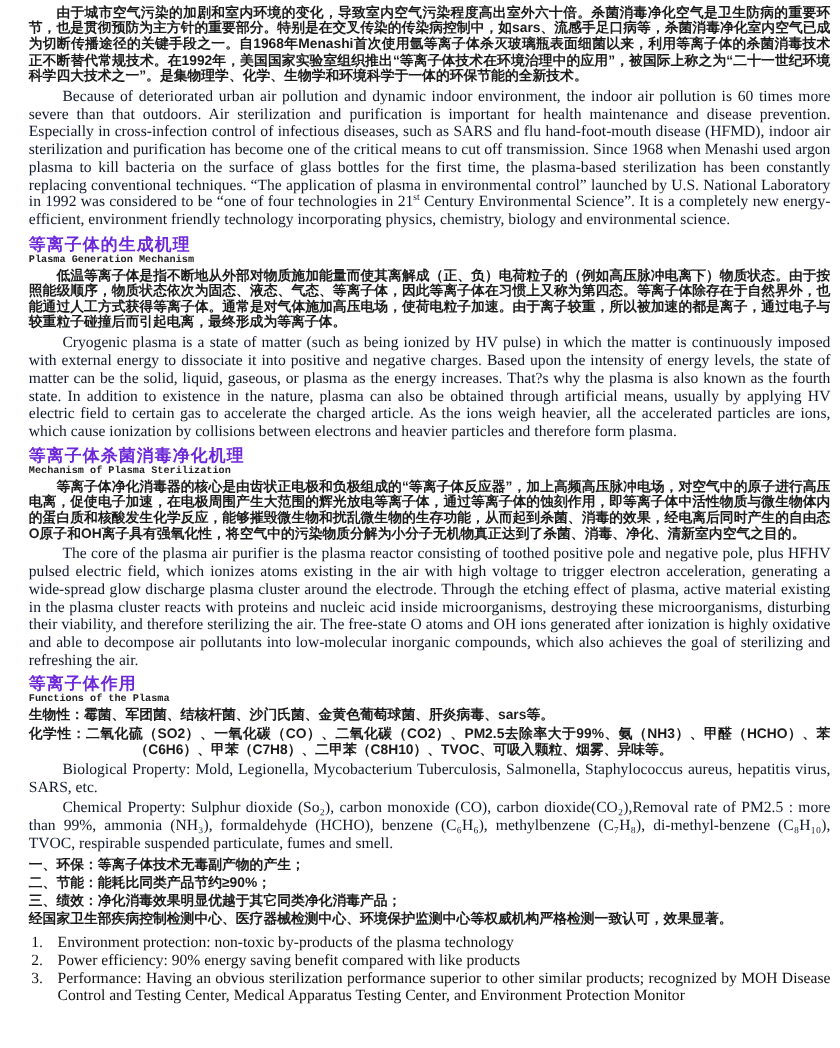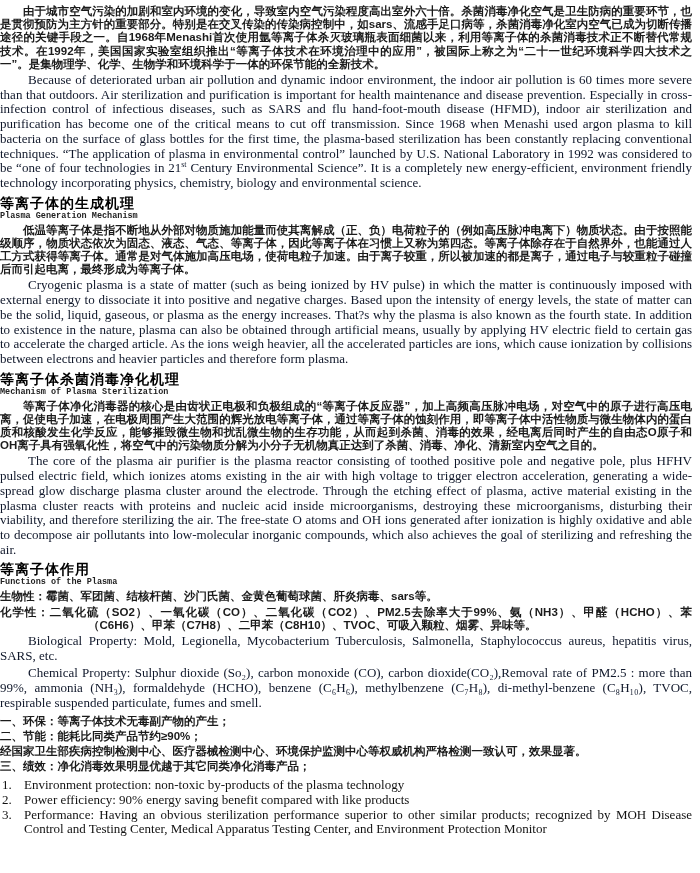--- a/index.html
+++ b/index.html
@@ -7,21 +7,21 @@
     width: 700px;
     height: 873px;
     overflow: hidden;
     background: #ffffff;
     color: #1b1b1b;
   }
   .doc {
     box-sizing: border-box;
     width: 700px;
     height: 873px;
-    padding: 5px 8px 4px 0;
+    padding: 5px 8px 4px 24px;
     overflow: hidden;
   }
   
   .zh {
     font-family: "Liberation Sans", "DejaVu Sans", sans-serif;
     font-weight: bold;
     font-size: 11.5px;
     line-height: 13.2px;
     text-align: justify;
     color: #1b1b1b;
@@ -41,21 +41,21 @@
   .sup { vertical-align: super; font-size: 8px; line-height: 0; }
   
   .sec-head { margin: 4px 0 3px 0; }
   .h-zh {
     margin: 0;
     font-family: "Liberation Sans", "DejaVu Sans", sans-serif;
     font-weight: bold;
     font-size: 14px;
     line-height: 16px;
     letter-spacing: 1px;
-    color: #000000;
+    color: #6d28d9;
   }
   .h-en {
     font-family: Liberation Mono, monospace;
     font-weight: bold;
     font-size: 8.5px;
     line-height: 10px;
     color: #222222;
   }
   
   .chem-zh {
@@ -118,22 +118,22 @@
   <p class="en indent-en">Biological Property: Mold, Legionella, Mycobacterium Tuberculosis, Salmonella, Staphylococcus aureus, hepatitis virus, SARS, etc.</p>
 
   <p class="en indent-en">Chemical Property: Sulphur dioxide (So₂), carbon monoxide (CO), carbon dioxide(CO₂),Removal rate of PM2.5 : more than 99%, ammonia (NH₃), formaldehyde (HCHO), benzene (C₆H₆), methylbenzene (C₇H₈), di-methyl-benzene (C₈H₁₀), TVOC, respirable suspended particulate, fumes and smell.</p>
 
   <header class="sec-head">
   </header>
 
   <div>
     <p class="zh">一、环保：等离子体技术无毒副产物的产生；</p>
     <p class="zh">二、节能：能耗比同类产品节约≥90%；</p>
+    <p class="zh">三、绩效：净化消毒效果明显优越于其它同类净化消毒产品；</p>
     <p class="zh">经国家卫生部疾病控制检测中心、医疗器械检测中心、环境保护监测中心等权威机构严格检测一致认可，效果显著。</p>
-    <p class="zh">三、绩效：净化消毒效果明显优越于其它同类净化消毒产品；</p>
   </div>
 
   <div class="gap-sm"></div>
 
   <div>
     <div class="adv-row">
       <span class="adv-num">1.</span>
       <span class="adv-txt">Environment protection: non-toxic by-products of the plasma technology</span>
     </div>
     <div class="adv-row">

